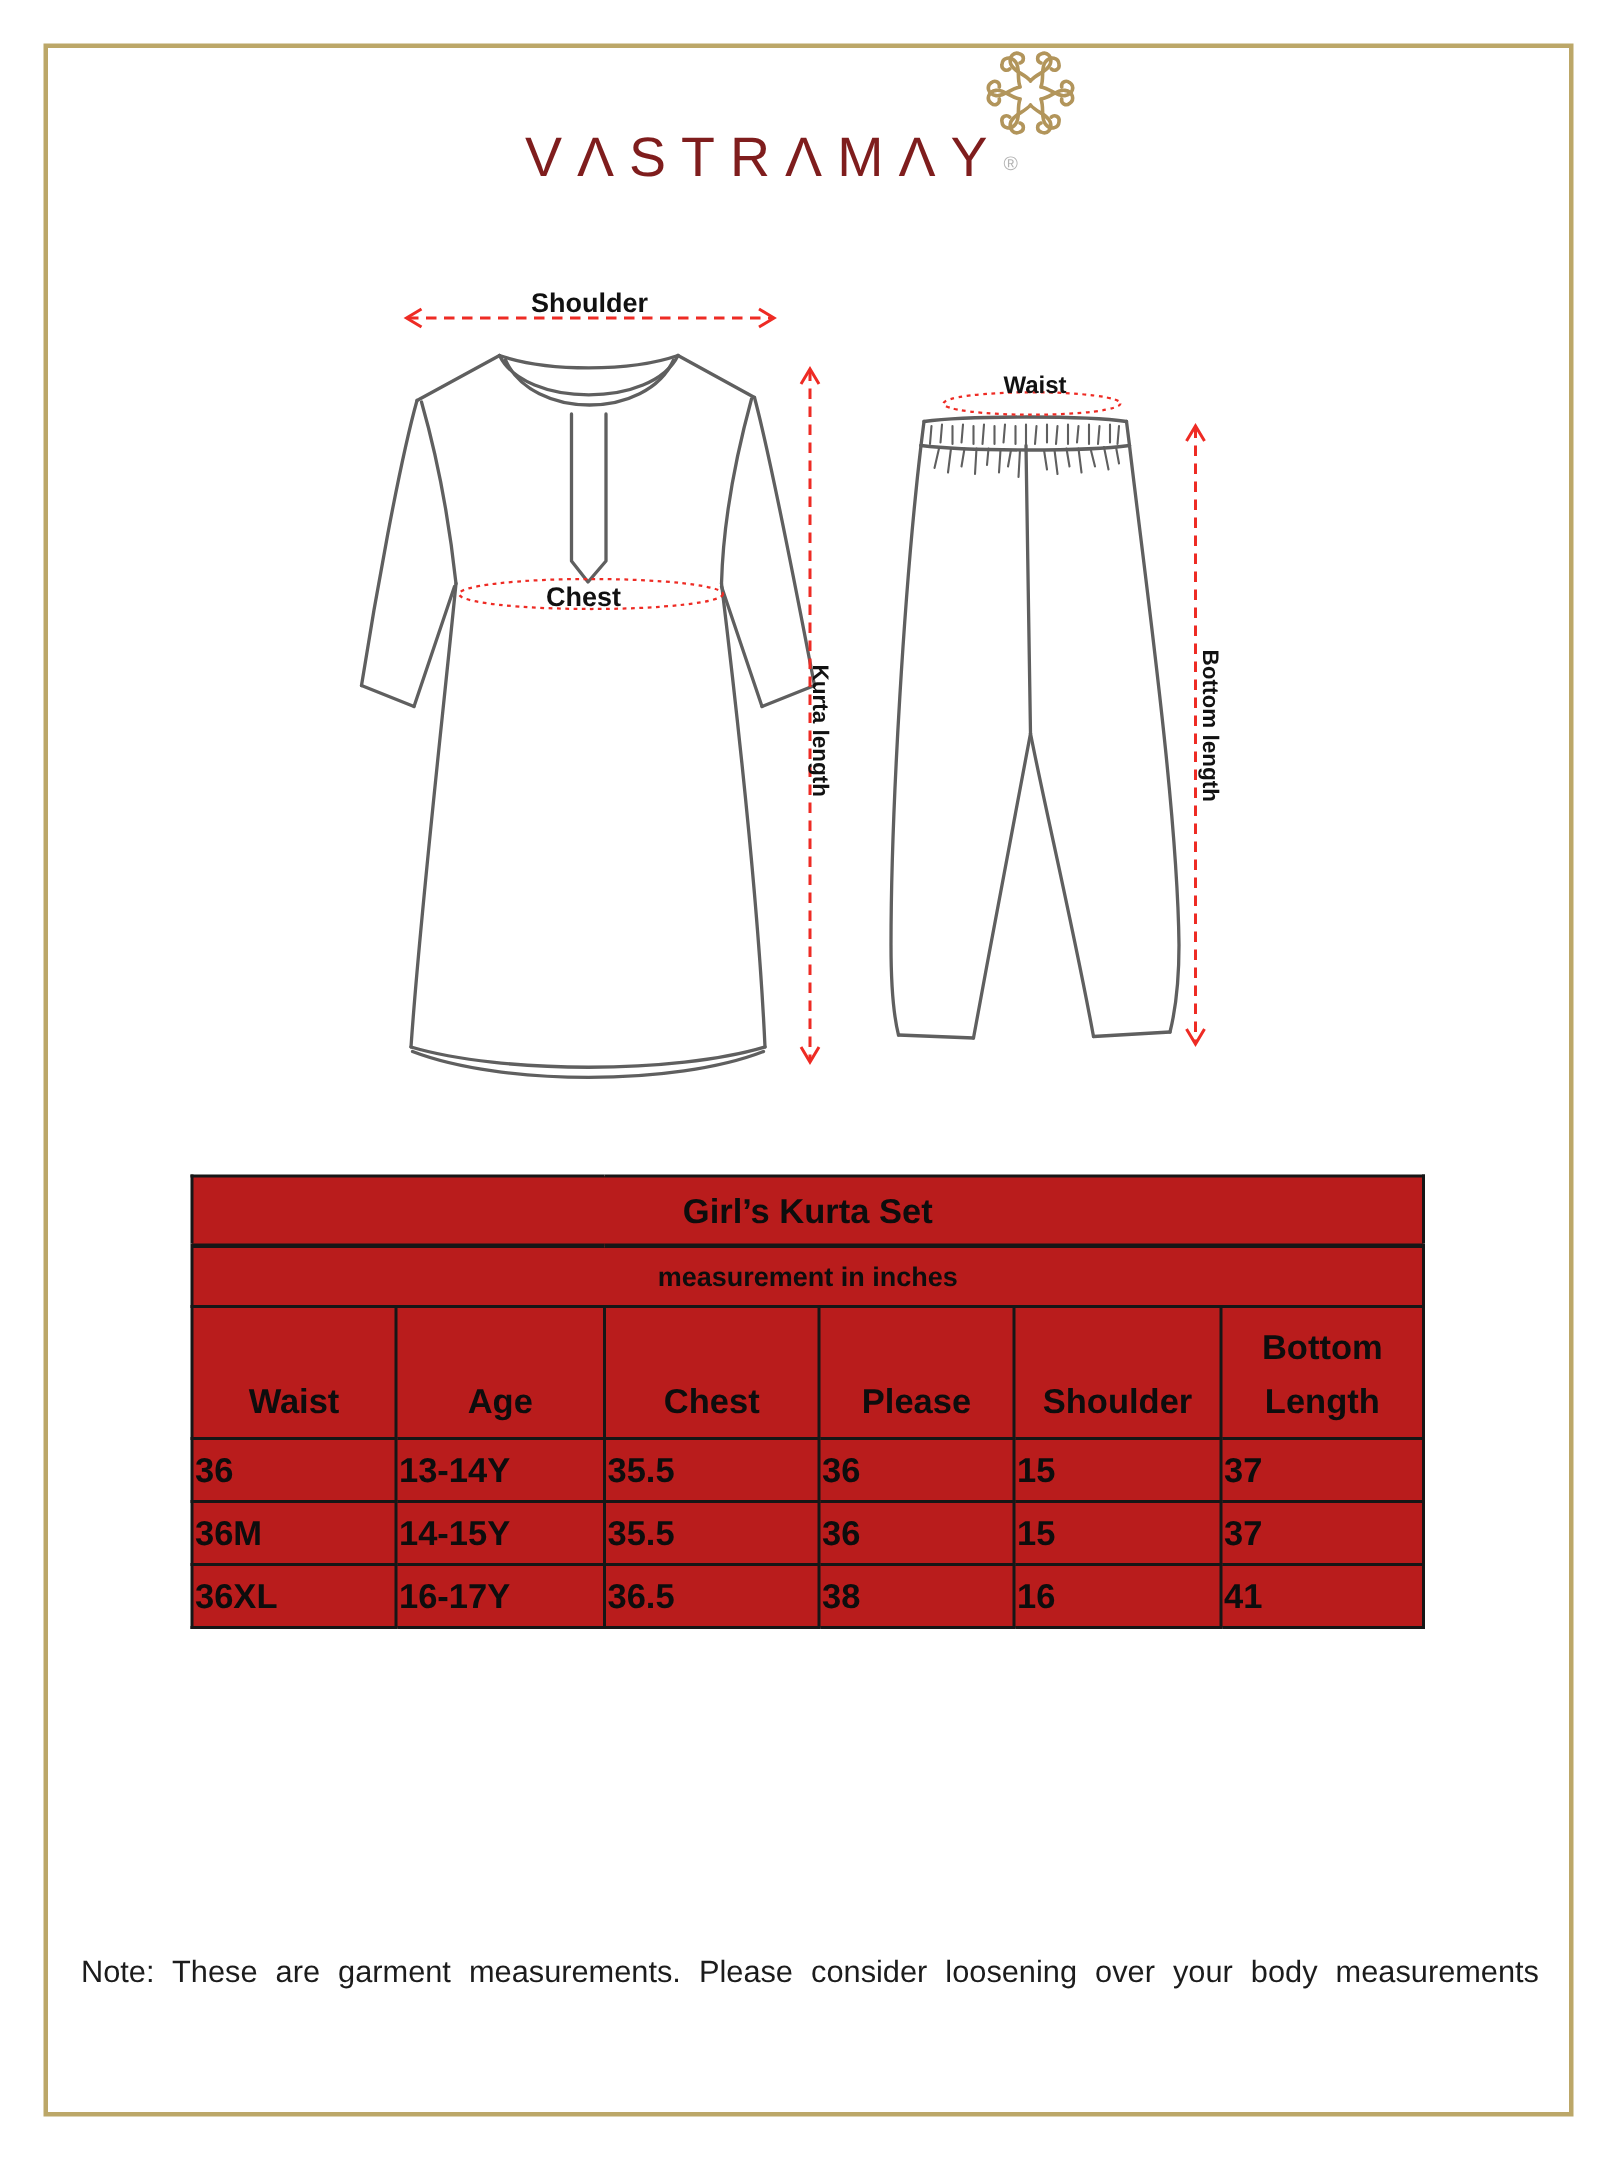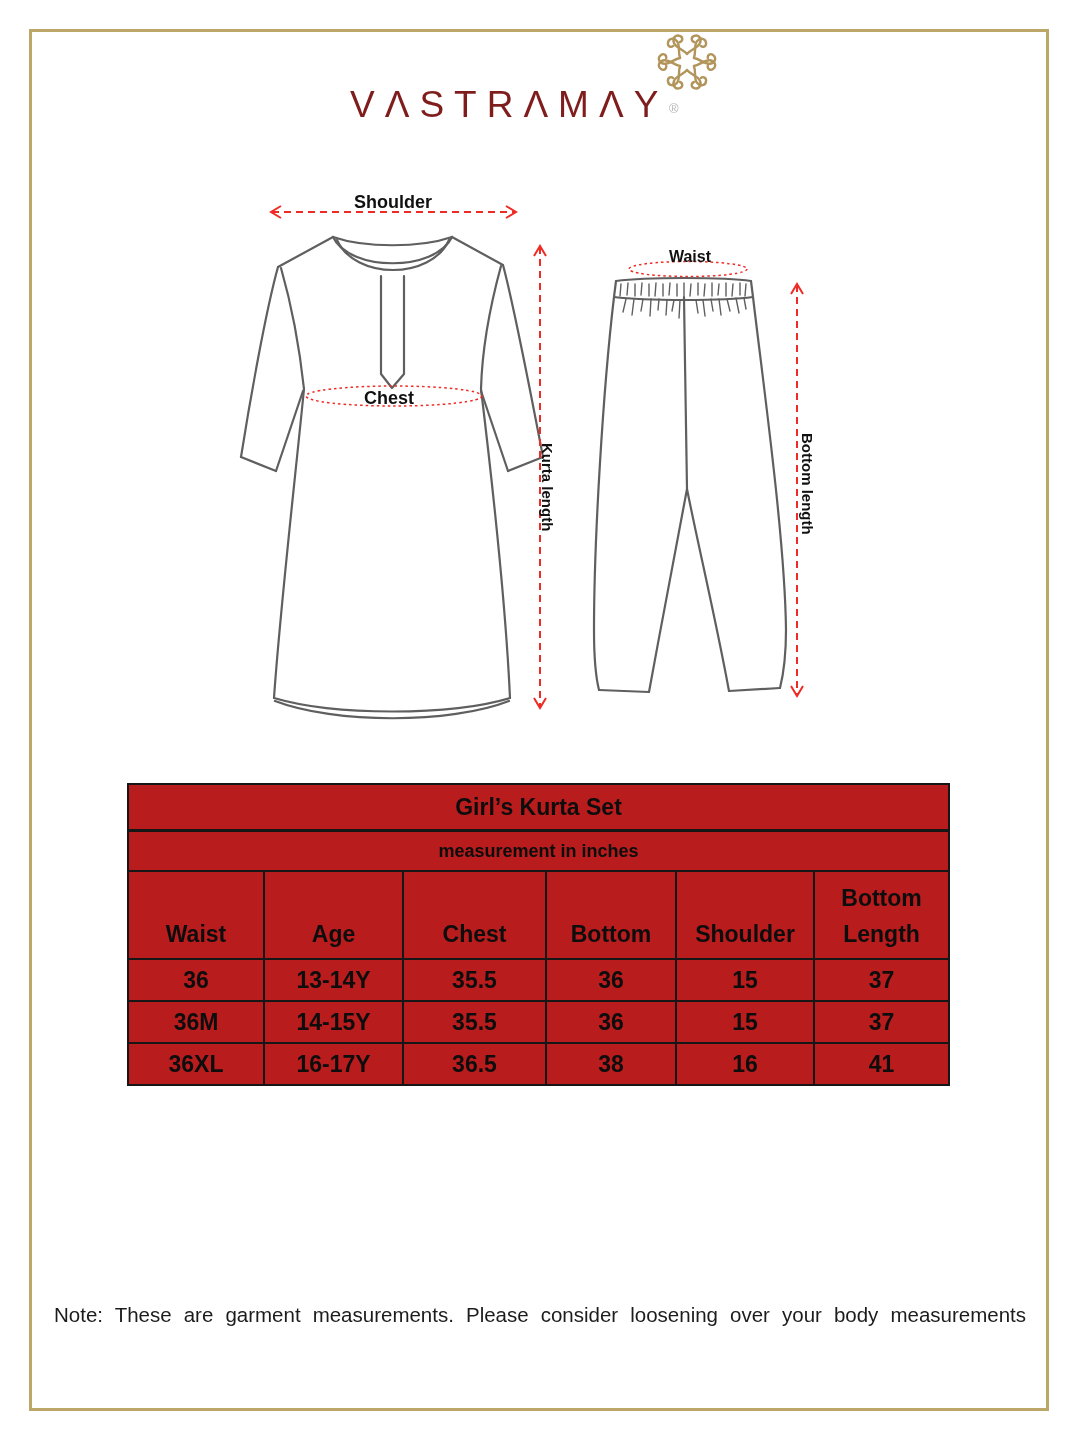--- a/index.html
+++ b/index.html
@@ -28,21 +28,21 @@
     border-collapse:collapse;table-layout:fixed;
     font-family:"Liberation Sans",sans-serif;color:#0d0d0d;
   }
   .size-table td,.size-table th{border:2px solid #161616;background:#b91c1c;}
   .tbl-title{height:42px;text-align:center;font-size:23px;font-weight:bold;border-bottom-width:3px !important;}
   .tbl-sub{height:36px;text-align:center;font-size:18px;font-weight:bold;margin-left:33px;}
   .size-table th.colhead{
     height:80px;vertical-align:bottom;text-align:center;
     font-size:23px;font-weight:bold;line-height:36px;padding:0 2px 6px 2px;
   }
-  .size-table td.cell{height:38px;text-align:center;font-size:23px;font-weight:bold;margin-top:26px;}
+  .size-table td.cell{height:38px;text-align:left;font-size:23px;font-weight:bold;margin-top:26px;}
   
   .note{
     position:absolute;left:54px;top:1296px;width:972px;
     font-size:20.5px;line-height:37px;color:#1c1c1c;
   }
   .note-l1{text-align:justify;text-align-last:justify;}
   .note-l2{text-align:right;word-spacing:2px;}
 </style>
 </head>
 <body>
@@ -151,21 +151,21 @@
         <tr>
           <td class="tbl-title" colspan="6">Girl’s Kurta Set</td>
         </tr>
     <tr>
           <td class="tbl-sub" colspan="6">measurement in inches</td>
         </tr>
     <tr>
       <th class="colhead">Waist</th>
       <th class="colhead">Age</th>
       <th class="colhead">Chest</th>
-      <th class="colhead">Bottom</th>
+      <th class="colhead">Please</th>
       <th class="colhead">Shoulder</th>
       <th class="colhead">Bottom Length</th>
     </tr>
     <tr>
       <td class="cell">36</td>
       <td class="cell">13-14Y</td>
       <td class="cell">35.5</td>
       <td class="cell">36</td>
       <td class="cell">15</td>
       <td class="cell">37</td>

